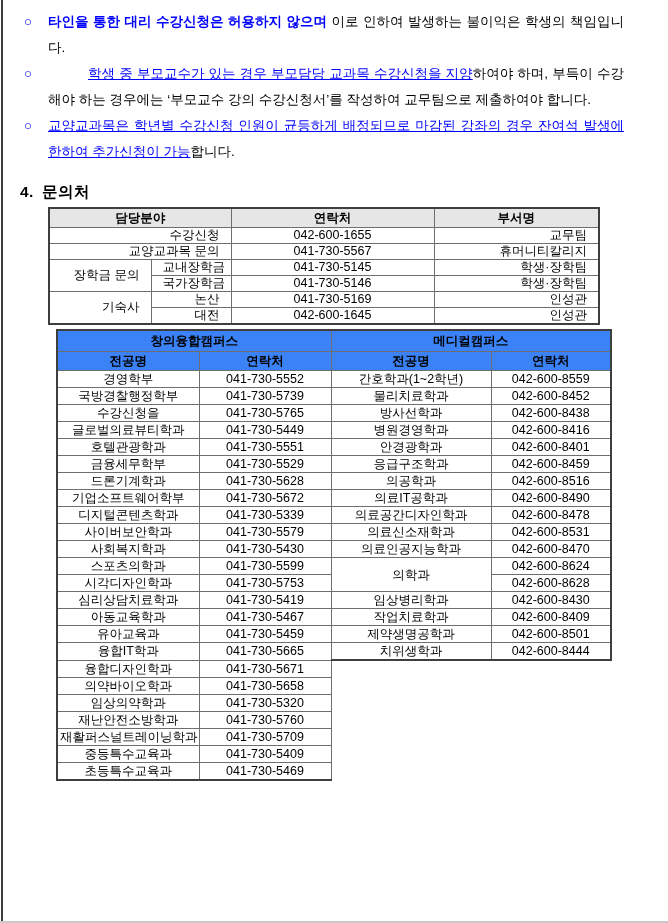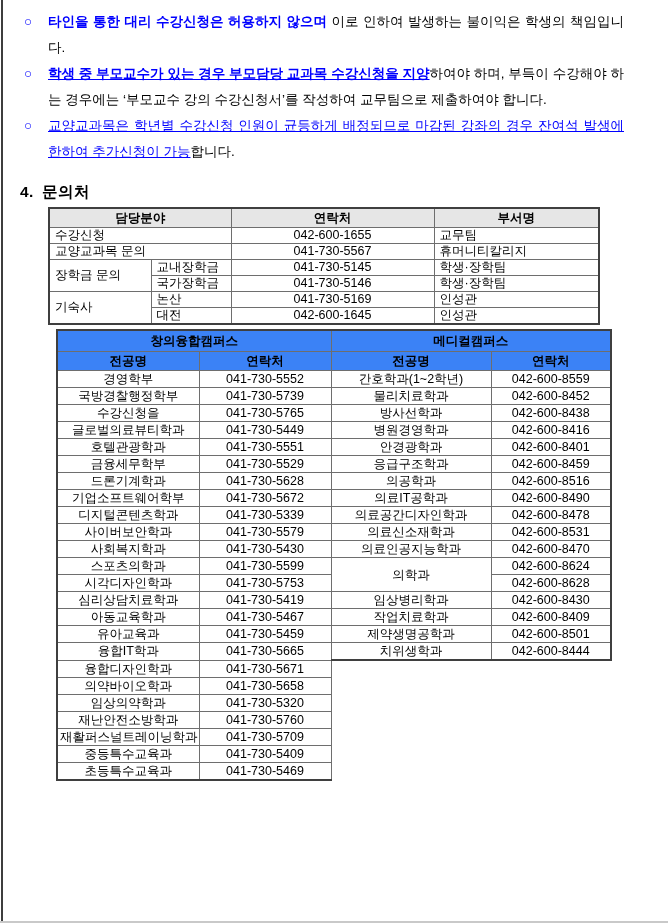--- a/index.html
+++ b/index.html
@@ -13,37 +13,37 @@
   .bottom-border { position:absolute; left:0; bottom:0; width:668px; height:2px; background:#c9c9c9; }
 
   
   .notes { list-style:none; margin:0; padding:9px 22px 0 24px; width:600px; }
   .notes li { position:relative; padding-left:24px; font-size:13.5px; line-height:26px;
               text-align:justify; word-break:break-all; margin:0; }
   .notes .marker { position:absolute; left:0; top:0; color:#0000FF; }
   .notes li.mb .marker { font-weight:bold; }
   .hl { color:#0000FF; }
   .hl-b  { font-weight:bold; }
-  .hl-bu { font-weight:bold; text-decoration:underline; }
+  .hl-bu { font-weight:normal; text-decoration:underline;margin-left:40px; }
   .hl-u  { text-decoration:underline; }
 
   .section-heading { margin:17px 0 0 20px; font-size:15.5px; font-weight:bold; letter-spacing:0.5px; }
   .sec-num { margin-right:8px; }
 
   .subsection { margin:9px 0 0 38px; font-size:13.5px; letter-spacing:0.5px; }
   .subsection .sub-marker { margin-right:7px; font-size:12.5px; }
   .sub2 { margin-top:33px; }
 
   
   .t1 { border-collapse:collapse; table-layout:fixed; margin:4px 0 0 48px; width:550px;
         border:2px solid #3f3f3f; font-size:12.5px; }
-  .t1 th, .t1 td { border:1px solid #6e6e6e; padding:0 5px; height:15px; line-height:15px;
+  .t1 th, .t1 td { border:1px solid #6e6e6e; padding:0 11px; height:15px; line-height:15px;
                    overflow:hidden; white-space:nowrap; }
   .t1 th { background:#e6e6e6; text-align:center; height:18px; line-height:18px; font-weight:bold; }
-  .t1 td.left { text-align:left;margin-top:45px; }
+  .t1 td.left { text-align:right;margin-top:45px; }
   .t1 td.center { text-align:center; }
 
   
   .t2 { border-collapse:collapse; table-layout:fixed; margin:4px 0 0 56px; width:554px; font-size:12.5px; }
   .t2 th, .t2 td { border:1px solid #6e6e6e; padding:0 2px; text-align:center;
                    overflow:hidden; white-space:nowrap; }
   .t2 th { background:#3b82f6; font-weight:bold; height:18px; line-height:18px; }
   .t2 tr.campus-row th { height:20px; line-height:20px; }
   .t2 td { height:16px; line-height:16px; background:#fff; }
   .t2 .bt { border-top:2px solid #3f3f3f; }

